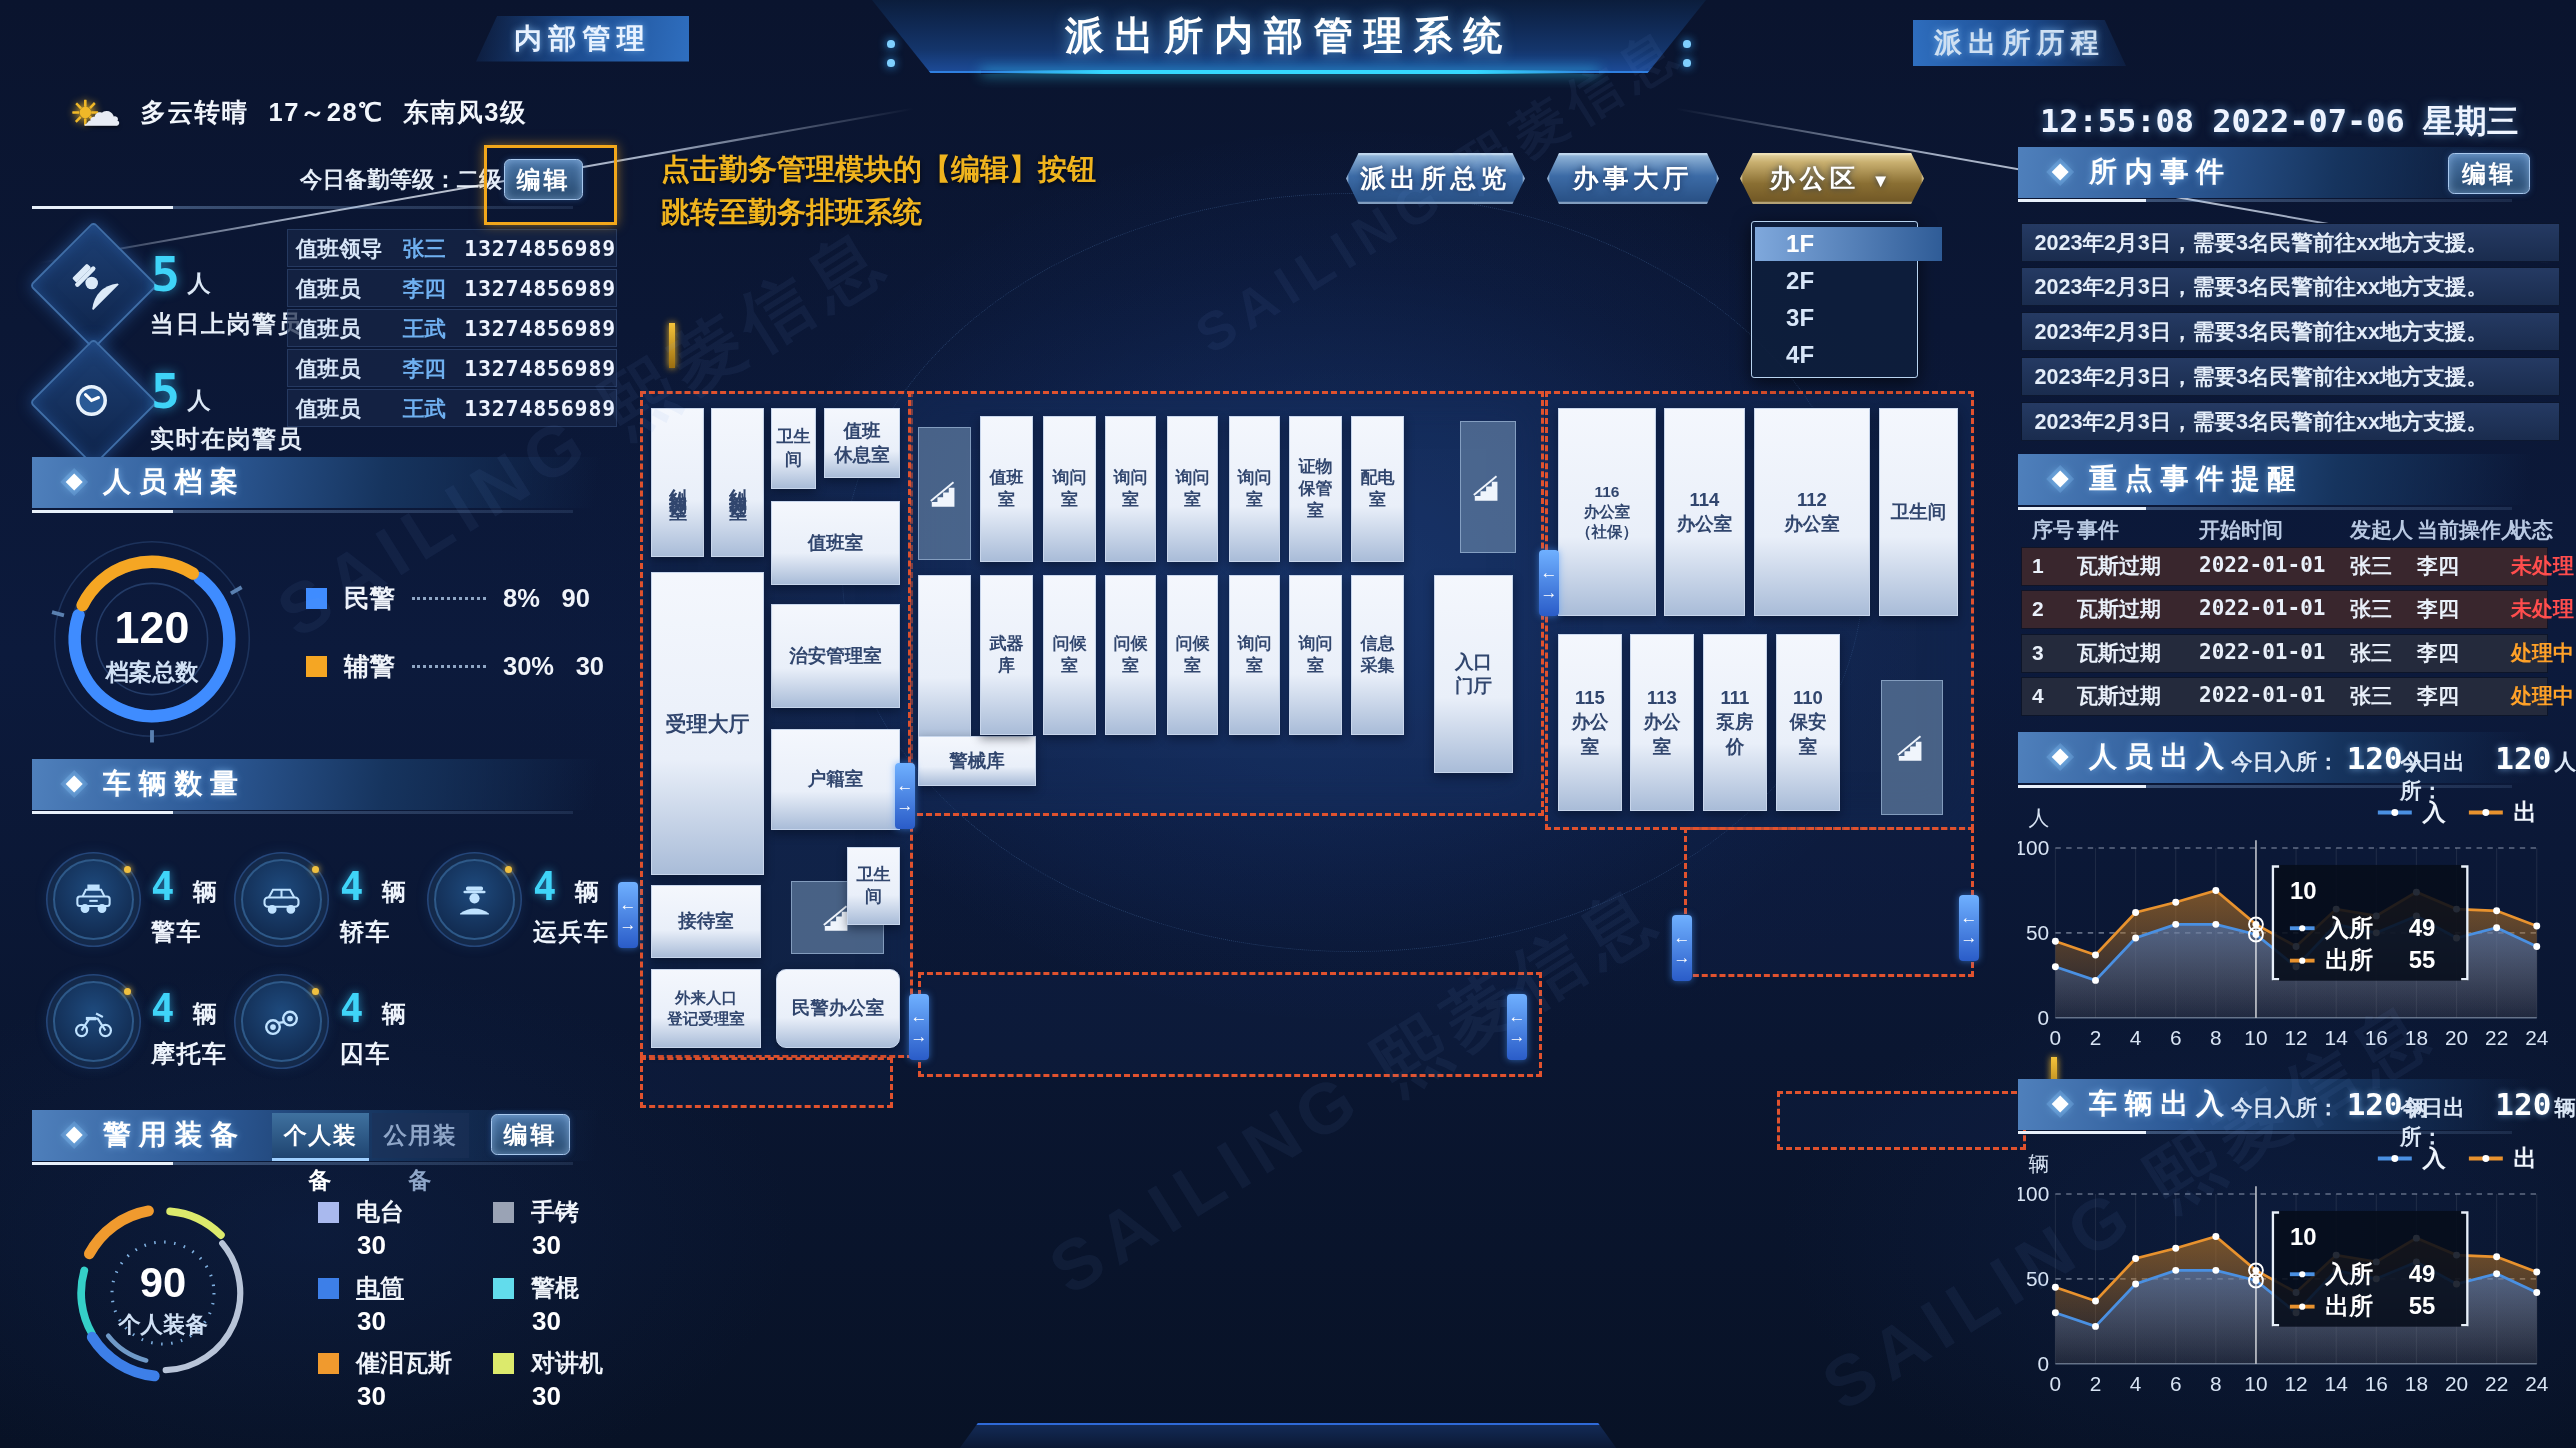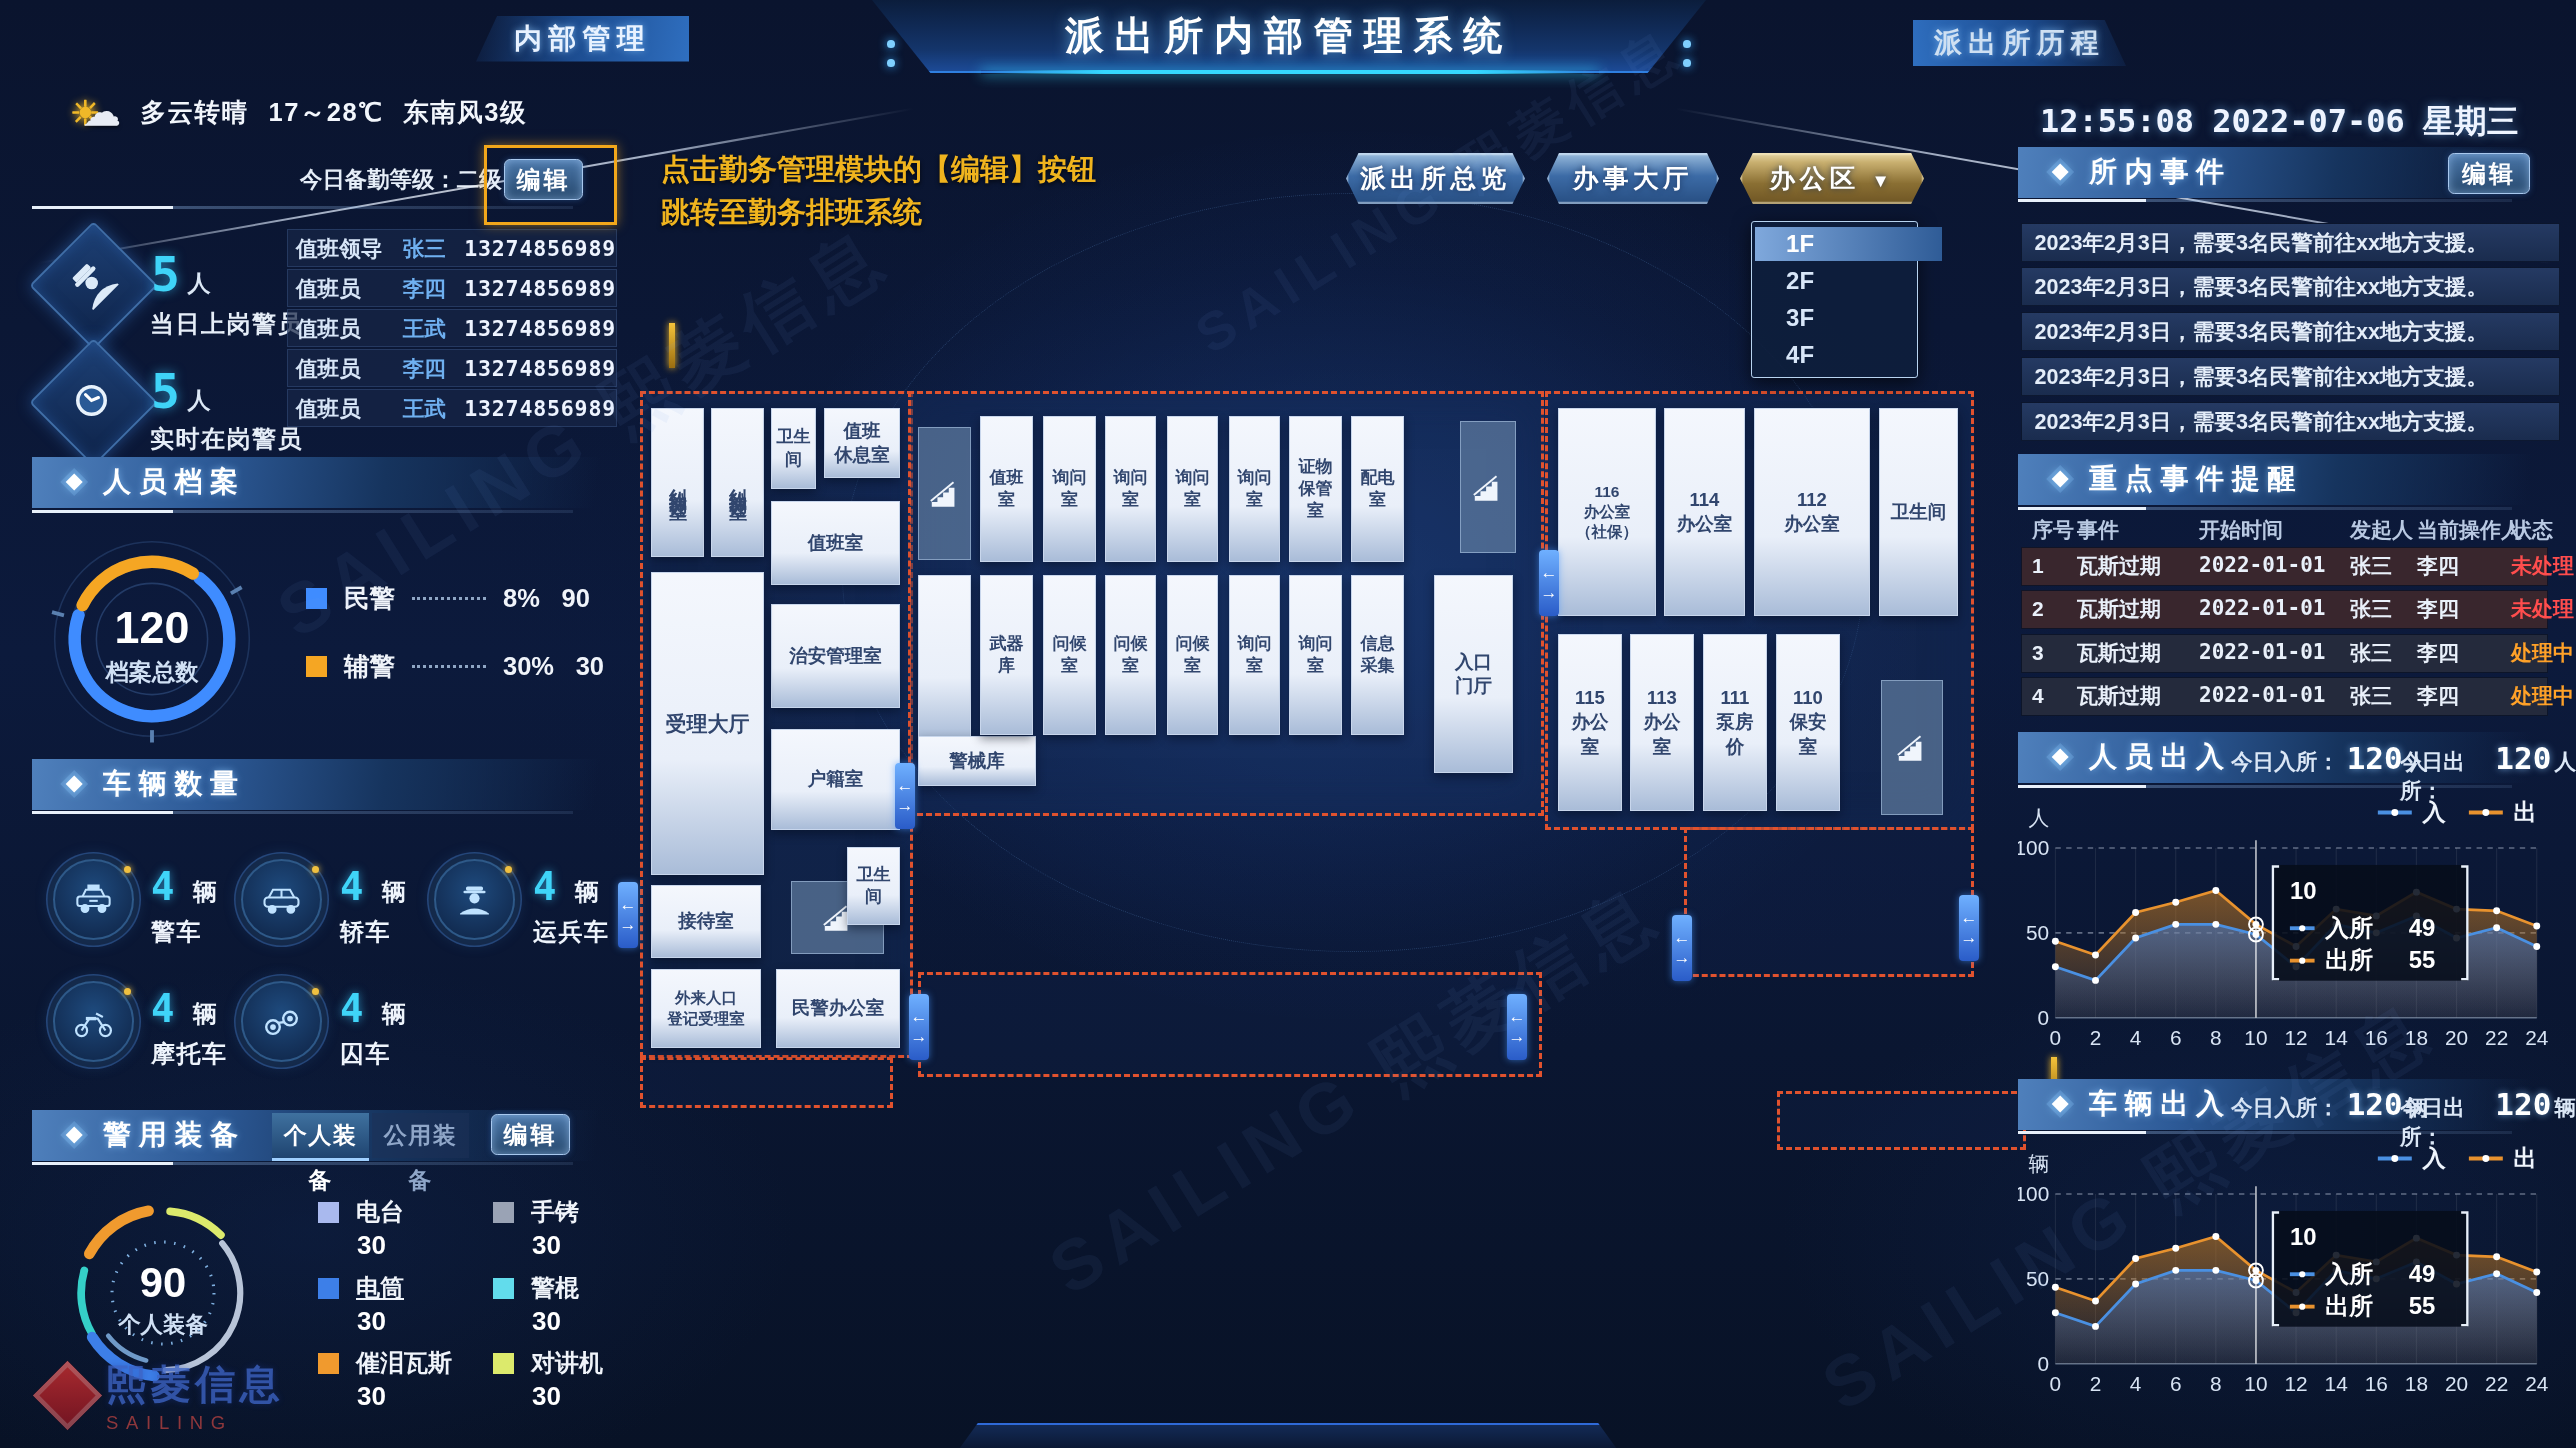--- a/index.html
+++ b/index.html
@@ -451,21 +451,21 @@
 休息室</div>
       <div class="room" style="left: 771px; top: 501px; width: 127px; height: 82px; font-size: 18.5px; line-height: 1.3;">值班室</div>
       <div class="room" style="left: 771px; top: 604px; width: 127px; height: 102px; font-size: 18.5px; line-height: 1.3;">治安管理室</div>
       <div class="room" style="left: 771px; top: 729px; width: 127px; height: 99px; font-size: 18.5px; line-height: 1.3;">户籍室</div>
       <div class="room" style="left: 651px; top: 572px; width: 111px; height: 301px; font-size: 21px; line-height: 1.3;">受理大厅</div>
       <div class="room" style="left: 847px; top: 847px; width: 51px; height: 76px; font-size: 17px; line-height: 1.3;">卫生
 间</div>
       <div class="room" style="left: 651px; top: 885px; width: 108px; height: 71px; font-size: 18.5px; line-height: 1.3;">接待室</div>
       <div class="room" style="left: 651px; top: 969px; width: 108px; height: 77px; font-size: 15.5px; line-height: 1.3;">外来人口
 登记受理室</div>
-      <div class="room" style="left: 776px; top: 969px; width: 122px; height: 77px; font-size: 18.5px; line-height: 1.3;">民警办公室</div>
+      <div class="room" style="left: 776px; top: 969px; width: 122px; height: 77px; font-size: 18.5px; line-height: 1.3; border-radius: 10px;">民警办公室</div>
       <div class="room" style="left: 918px; top: 575px; width: 51px; height: 164px; font-size: 17px; line-height: 1.3;"></div>
       <div class="room" style="left: 918px; top: 736px; width: 116px; height: 48px; font-size: 18.5px; line-height: 1.3;">警械库</div>
       <div class="room" style="left: 980px; top: 416px; width: 51px; height: 144px; font-size: 17px; line-height: 1.3;">值班
 室</div>
       <div class="room" style="left: 1043px; top: 416px; width: 51px; height: 144px; font-size: 17px; line-height: 1.3;">询问
 室</div>
       <div class="room" style="left: 1105px; top: 416px; width: 49px; height: 144px; font-size: 17px; line-height: 1.3;">询问
 室</div>
       <div class="room" style="left: 1167px; top: 416px; width: 49px; height: 144px; font-size: 17px; line-height: 1.3;">询问
 室</div>
@@ -825,22 +825,15 @@
         <line x1="352" y1="216" x2="384" y2="216" stroke="#e8922e" stroke-width="5"></line>
         <circle cx="368" cy="216" r="4" fill="#fff"></circle>
         <text x="398" y="226" font-size="31" font-weight="bold" fill="#fff">出所</text>
         <text x="506" y="226" font-size="31" font-weight="bold" fill="#fff">55</text>
       </svg></div>
 
   <div class="wm" style="left:232px;top:386px;">SAILING 熙菱信息</div>
   <div class="wm" style="left:1004px;top:1043px;">SAILING 熙菱信息</div>
   <div class="wm" style="left:1777px;top:1159px;">SAILING 熙菱信息</div>
   <div class="wm" style="left:1159px;top:155px;font-size:54px;">SAILING 熙菱信息</div>
-  <div class="abs brand">
-    <div class="mark"></div>
-    <div>
-        <div class="bt1">熙菱信息</div>
-         <div class="bt2">SAILING</div>
-      </div>
-  </div>
   <div class="abs footer"></div>
 </div>
 
 
 </body></html>

